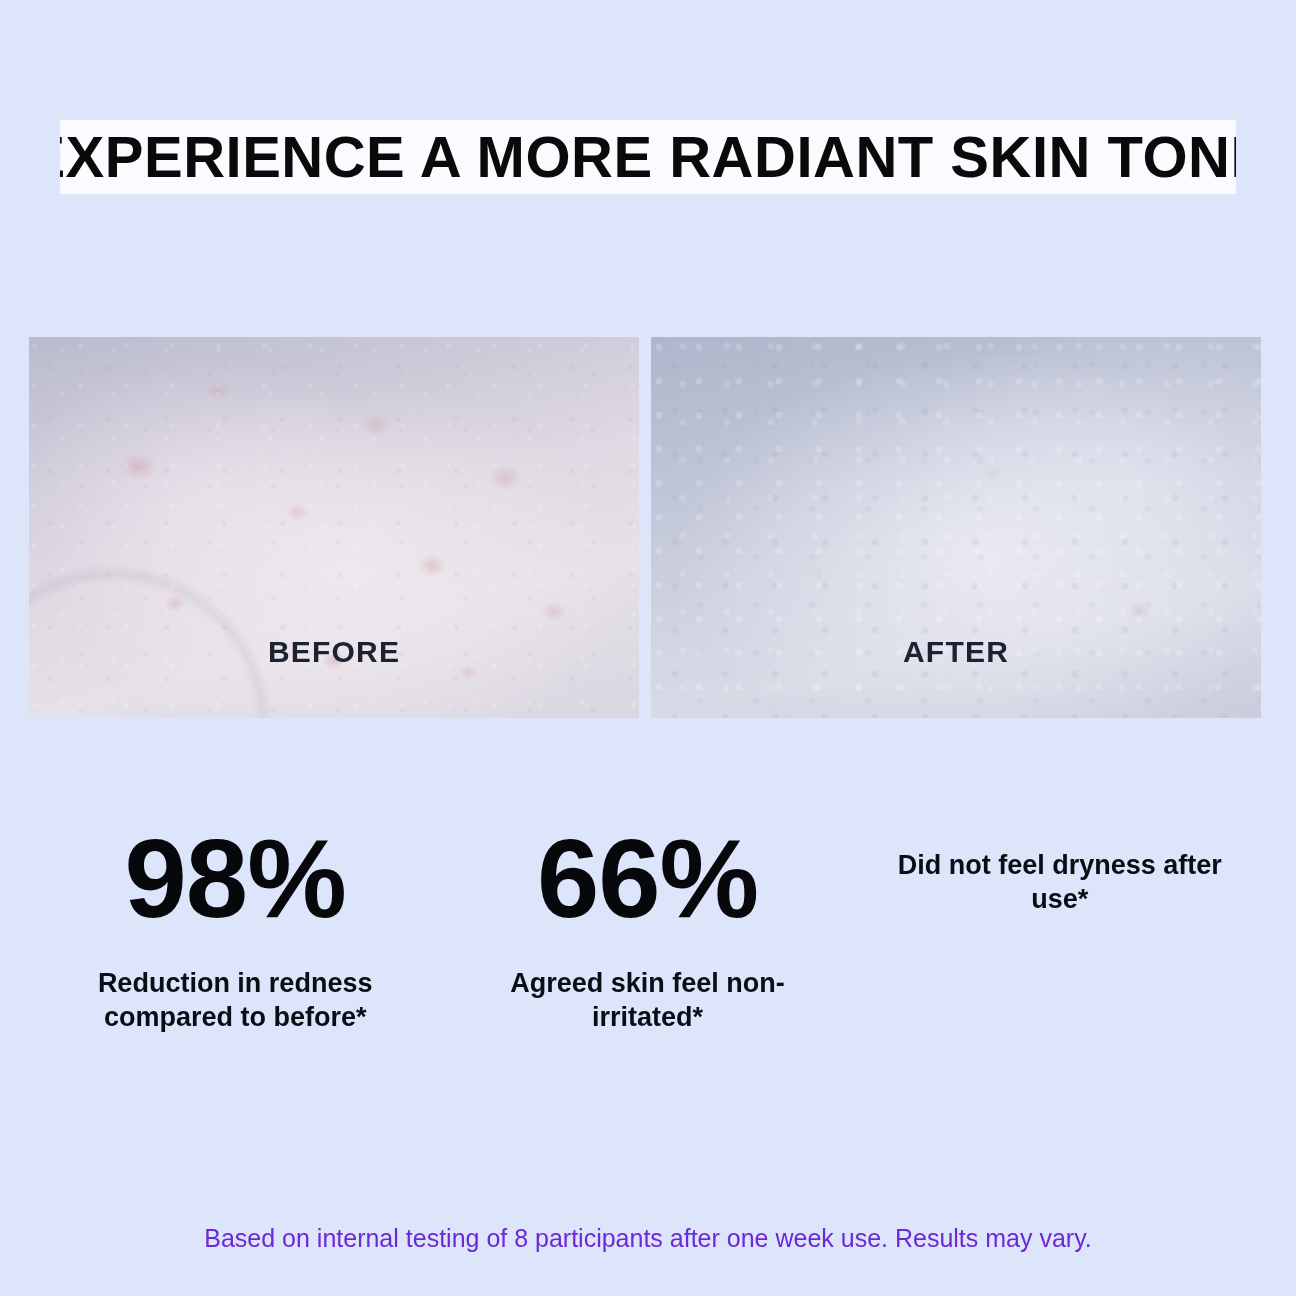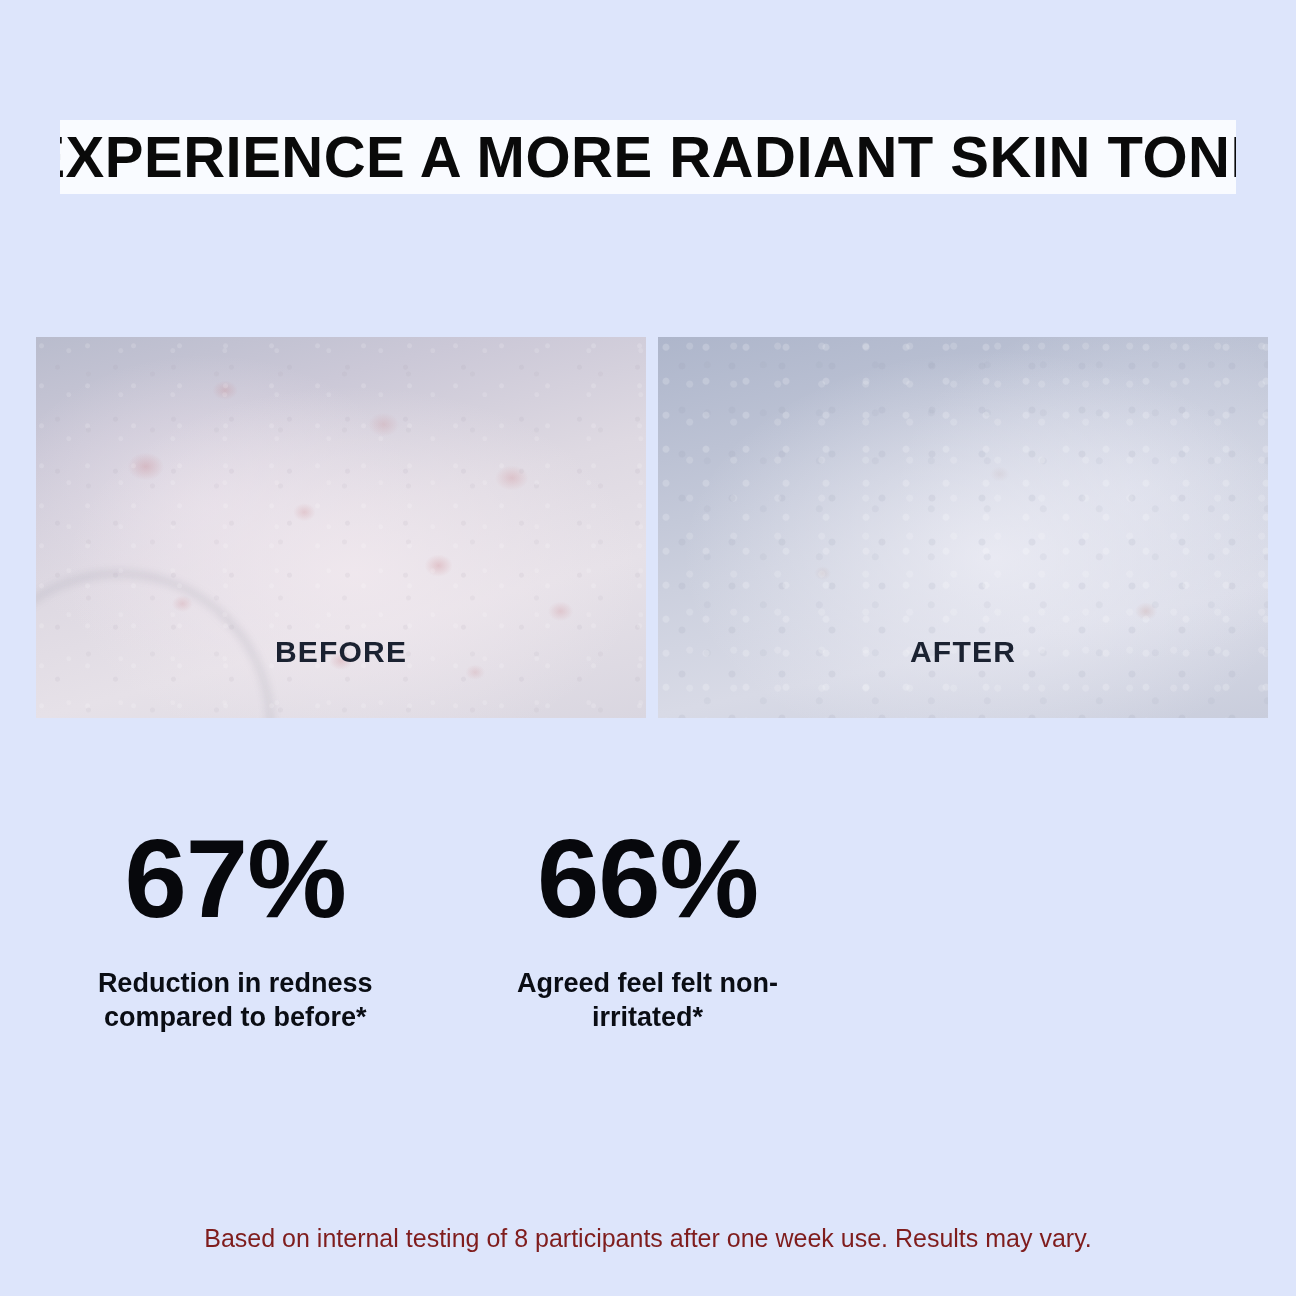--- a/index.html
+++ b/index.html
@@ -43,21 +43,21 @@
     line-height: 60px;
     letter-spacing: 0.5px;
     color: #0a0a0a;
     white-space: nowrap;
     transform: scaleX(1.0);
   }
 
   
   .panels {
     position: absolute;
-    left: 36px;
+    left: 29px;
     top: 337px;
     width: 1237px;
     height: 381px;
     display: flex;
     gap: 12px;
   }
   .panel {
     position: relative;
     width: 610px;
     height: 381px;
@@ -182,21 +182,21 @@
   .footnote {
     position: absolute;
     left: 0;
     right: 0;
     top: 1222px;
     text-align: center;
     font-family: "Liberation Sans", sans-serif;
     font-weight: 400;
     font-size: 25px;
     line-height: 32px;
-    color: #7f1d1d;
+    color: #6d28d9;
   }
 </style>
 </head>
 <body>
 
 <div class="page">
 
   <div class="headline-band">
     <div class="headline-text">EXPERIENCE A MORE RADIANT SKIN TONE</div>
   </div>
@@ -209,29 +209,30 @@
 
     <div class="panel panel-after">
       <div class="panel-label">AFTER</div>
     </div>
 
   </div>
 
   <div class="stats">
 
     <div class="stat">
-      <div class="stat-value">67%</div>
+      <div class="stat-value">98%</div>
       <div class="stat-caption">Reduction in redness compared to before*</div>
     </div>
 
     <div class="stat">
       <div class="stat-value">66%</div>
-      <div class="stat-caption">Agreed feel felt non-irritated*</div>
+      <div class="stat-caption">Agreed skin feel non-irritated*</div>
     </div>
 
     <div class="stat">
+      <div class="stat-caption">Did not feel dryness after use*</div>
     </div>
 
   </div>
 
   <div class="footnote">Based on internal testing of 8 participants after one week use. Results may vary.</div>
 
 </div>
 
 </body></html>

